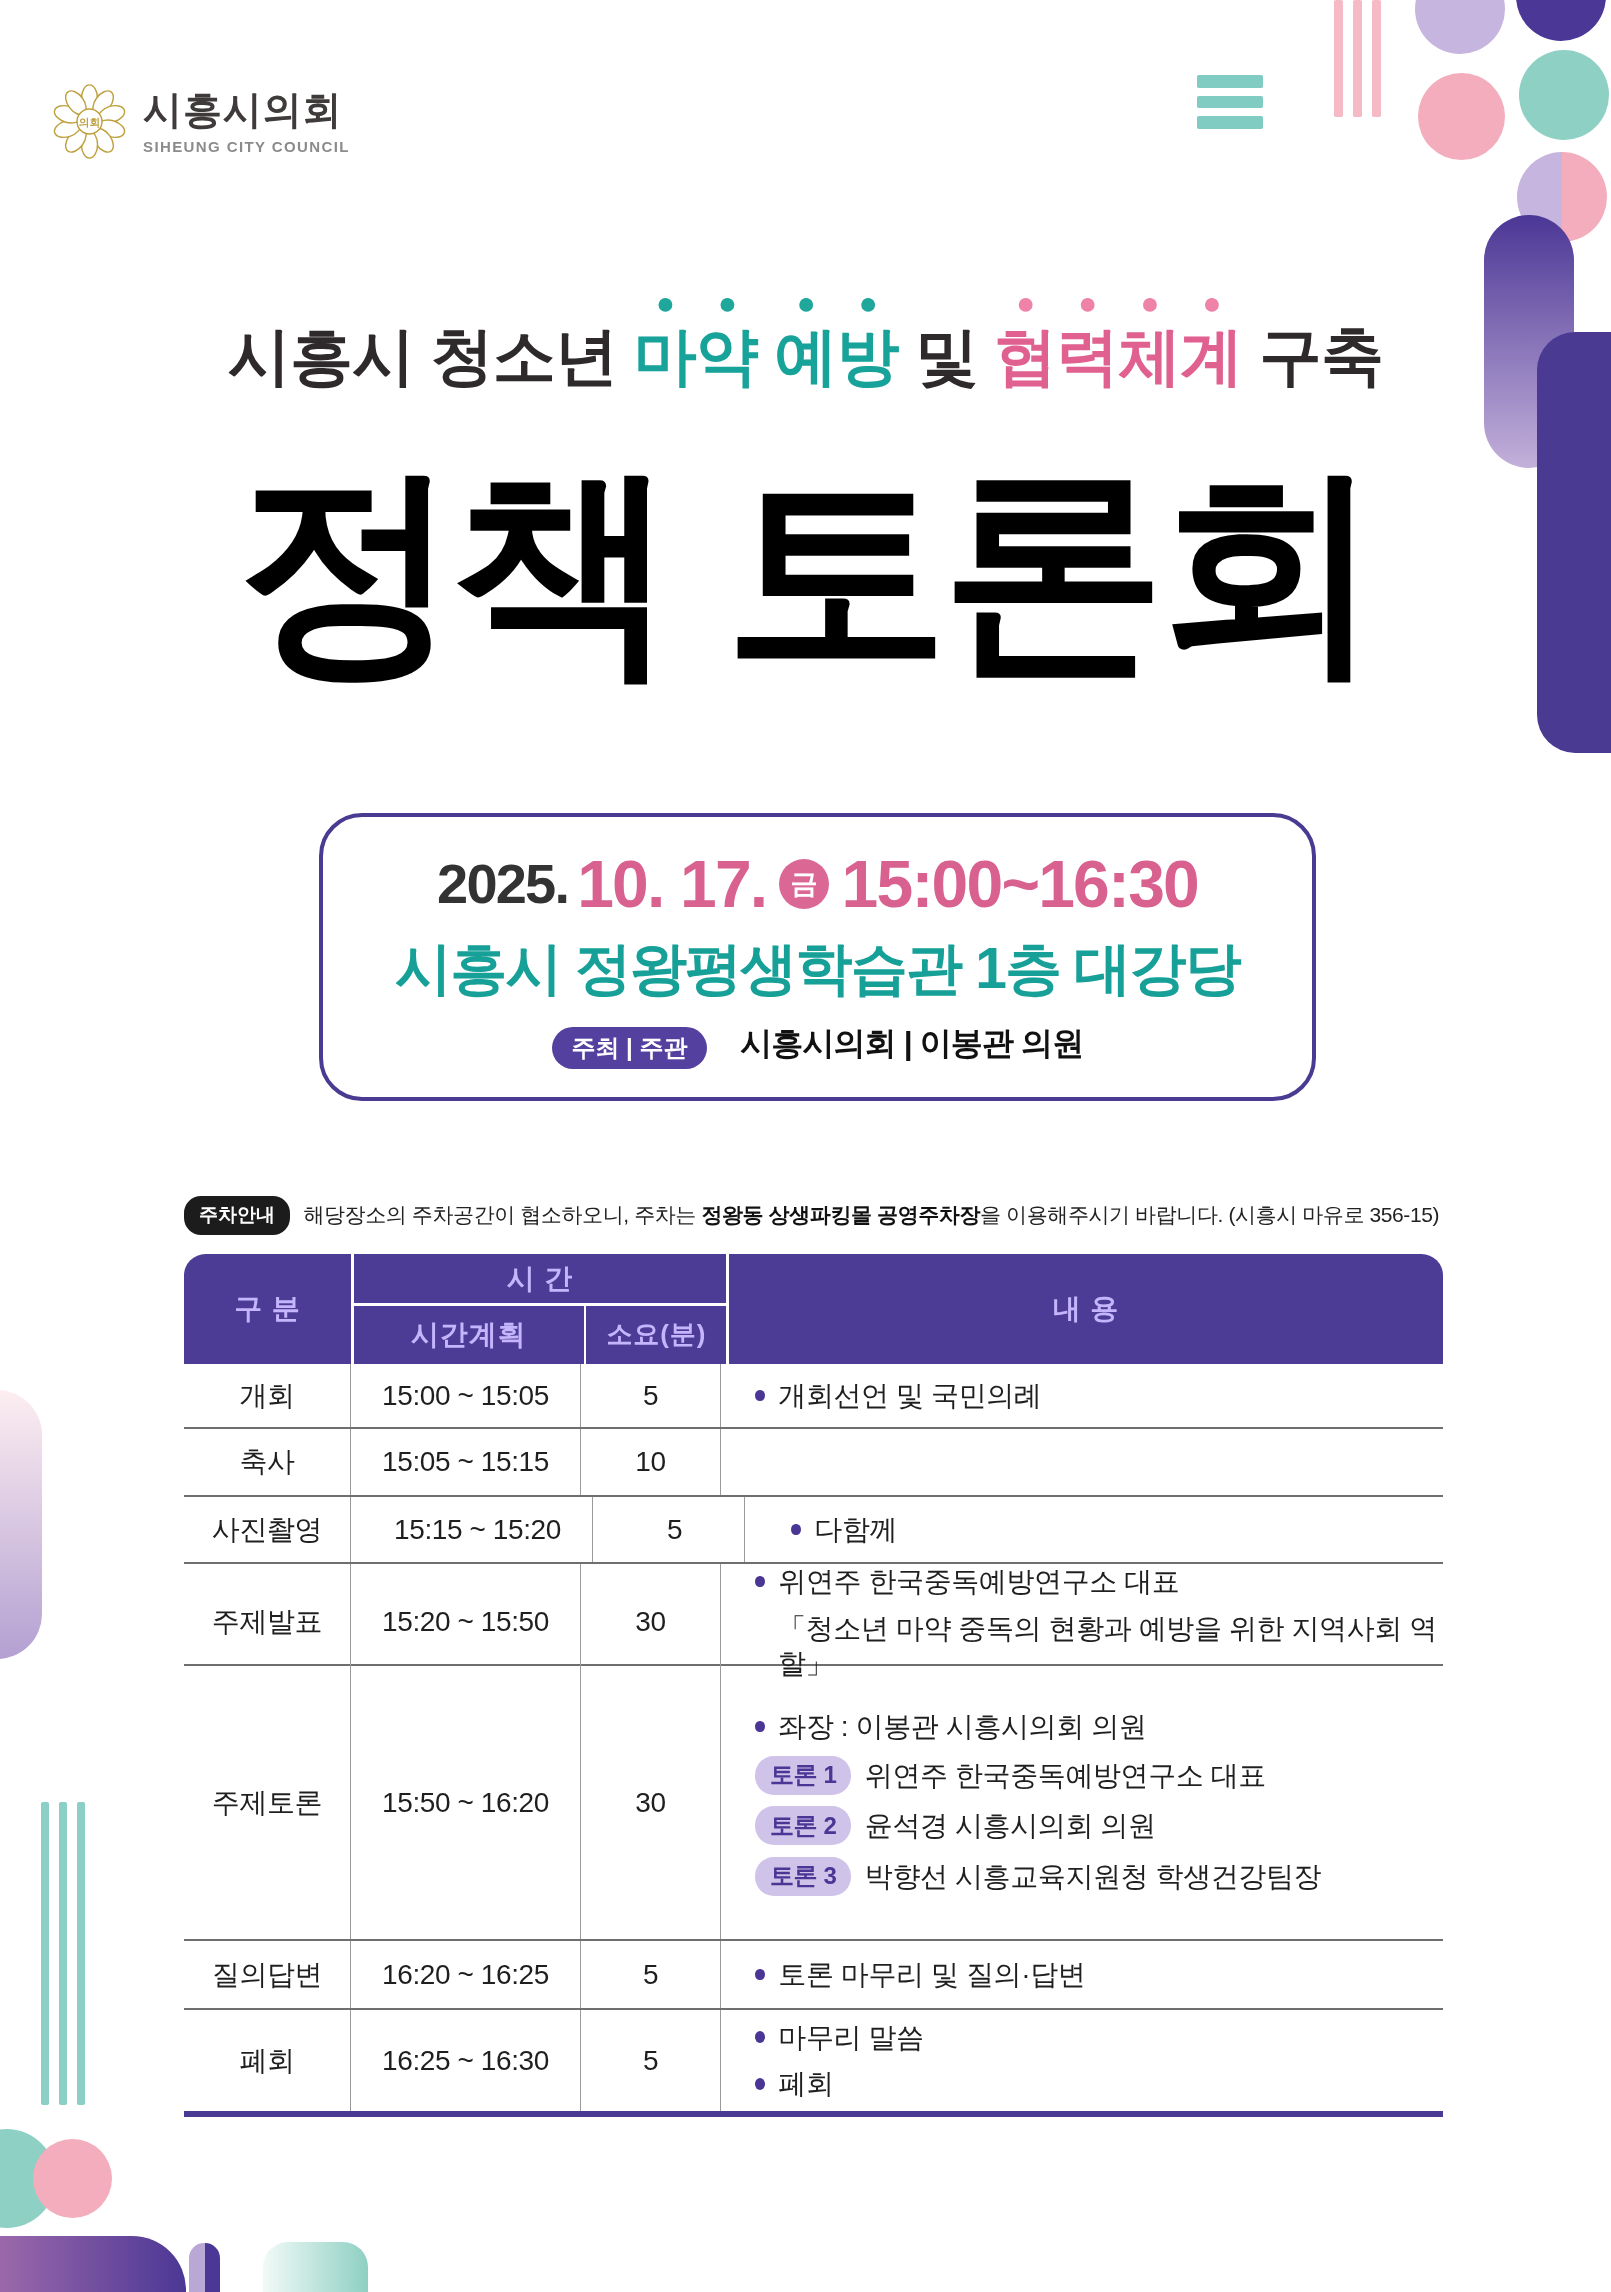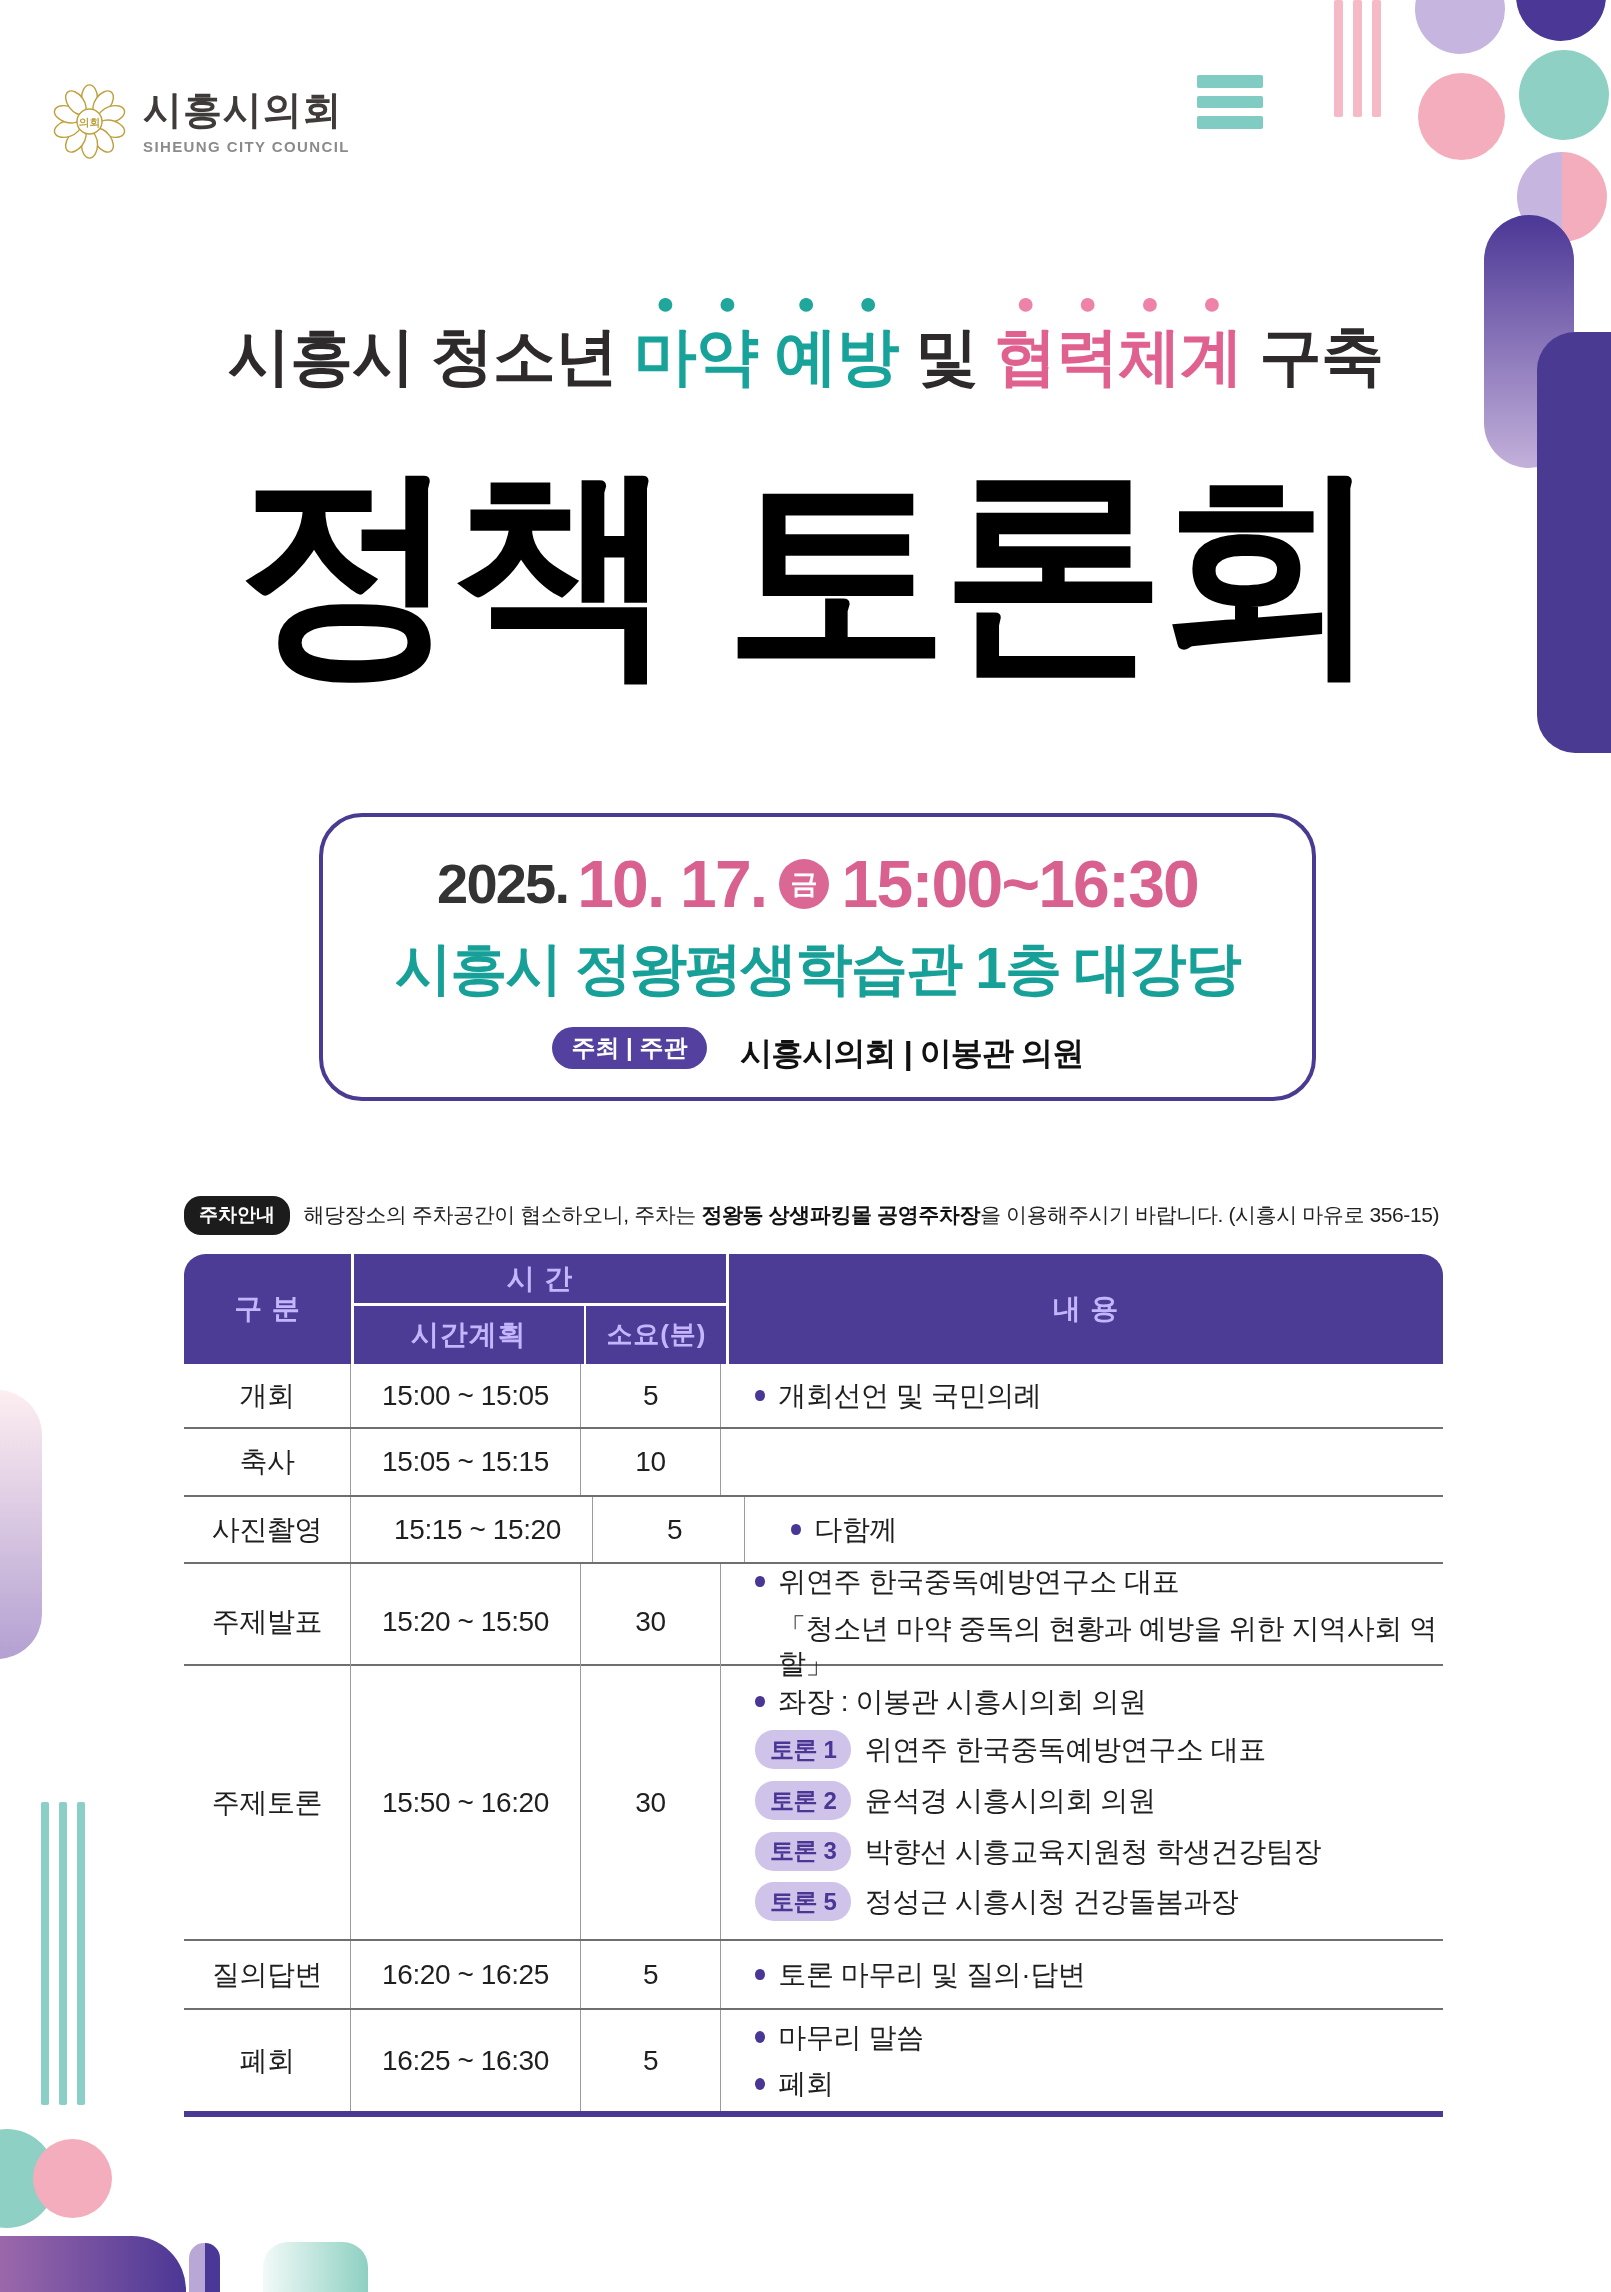--- a/index.html
+++ b/index.html
@@ -37,21 +37,21 @@
   
   #info-box{position:absolute;left:319px;top:813px;width:997px;height:288px;box-sizing:border-box;
             border:4.5px solid #4a3a92;border-radius:43px;background:#ffffff;
             display:flex;flex-direction:column;align-items:center;padding-top:34px;}
   #date-line{display:flex;align-items:center;gap:9px;line-height:1;}
   .dt-year{font-size:56px;font-weight:700;color:#333333;letter-spacing:-1.8px;}
   .dt-date,.dt-time{font-size:66px;font-weight:800;color:#d9618f;letter-spacing:-1.8px;}
   .dt-day{width:50px;height:50px;border-radius:50%;background:#db6795;color:#ffffff;
           display:inline-flex;align-items:center;justify-content:center;font-size:27px;font-weight:800;margin:0 3.6px;}
   #venue-line{margin-top:23px;font-size:57px;font-weight:800;color:#16a098;letter-spacing:-1.8px;line-height:1;}
-  #host-line{margin-top:30px;display:flex;align-items:flex-end;gap:33px;line-height:1;}
+  #host-line{margin-top:30px;display:flex;align-items:flex-start;gap:33px;line-height:1;}
   .host-badge{background:#54409e;color:#ffffff;font-size:24px;font-weight:700;
               padding:9px 19.7px;border-radius:21.5px;}
   .host-text{font-size:32px;font-weight:800;color:#111111;letter-spacing:-0.9px;}
 
   
   #parking{position:absolute;left:184px;top:1196px;width:1325px;display:flex;align-items:center;gap:13.4px;}
   .park-badge{background:#1c1c1c;color:#ffffff;font-size:19px;font-weight:700;
               padding:6.3px 15px;border-radius:17px;white-space:nowrap;}
   .park-text{font-size:21px;color:#222222;letter-spacing:-0.4px;white-space:nowrap;}
   .park-text b{font-weight:800;color:#111111;}
@@ -241,24 +241,20 @@
               <span>위연주 한국중독예방연구소 대표</span>
             </div>
             <div class="cline">
               <span class="tbadge">토론 2</span>
               <span>윤석경 시흥시의회 의원</span>
             </div>
             <div class="cline">
               <span class="tbadge">토론 3</span>
               <span>박향선 시흥교육지원청 학생건강팀장</span>
             </div>
-            <div class="cline">
-              <span class="tbadge">토론 5</span>
-              <span>정성근 시흥시청 건강돌봄과장</span>
-            </div>
           </div>
         </div>
         <div class="trow">
           <div class="cell c-cat">질의답변</div>
           <div class="cell c-time">16:20 ~ 16:25</div>
           <div class="cell c-dur">5</div>
           <div class="cell c-content">
             <div class="cline">
               <span class="bullet"></span>
               <span>토론 마무리 및 질의·답변</span>

